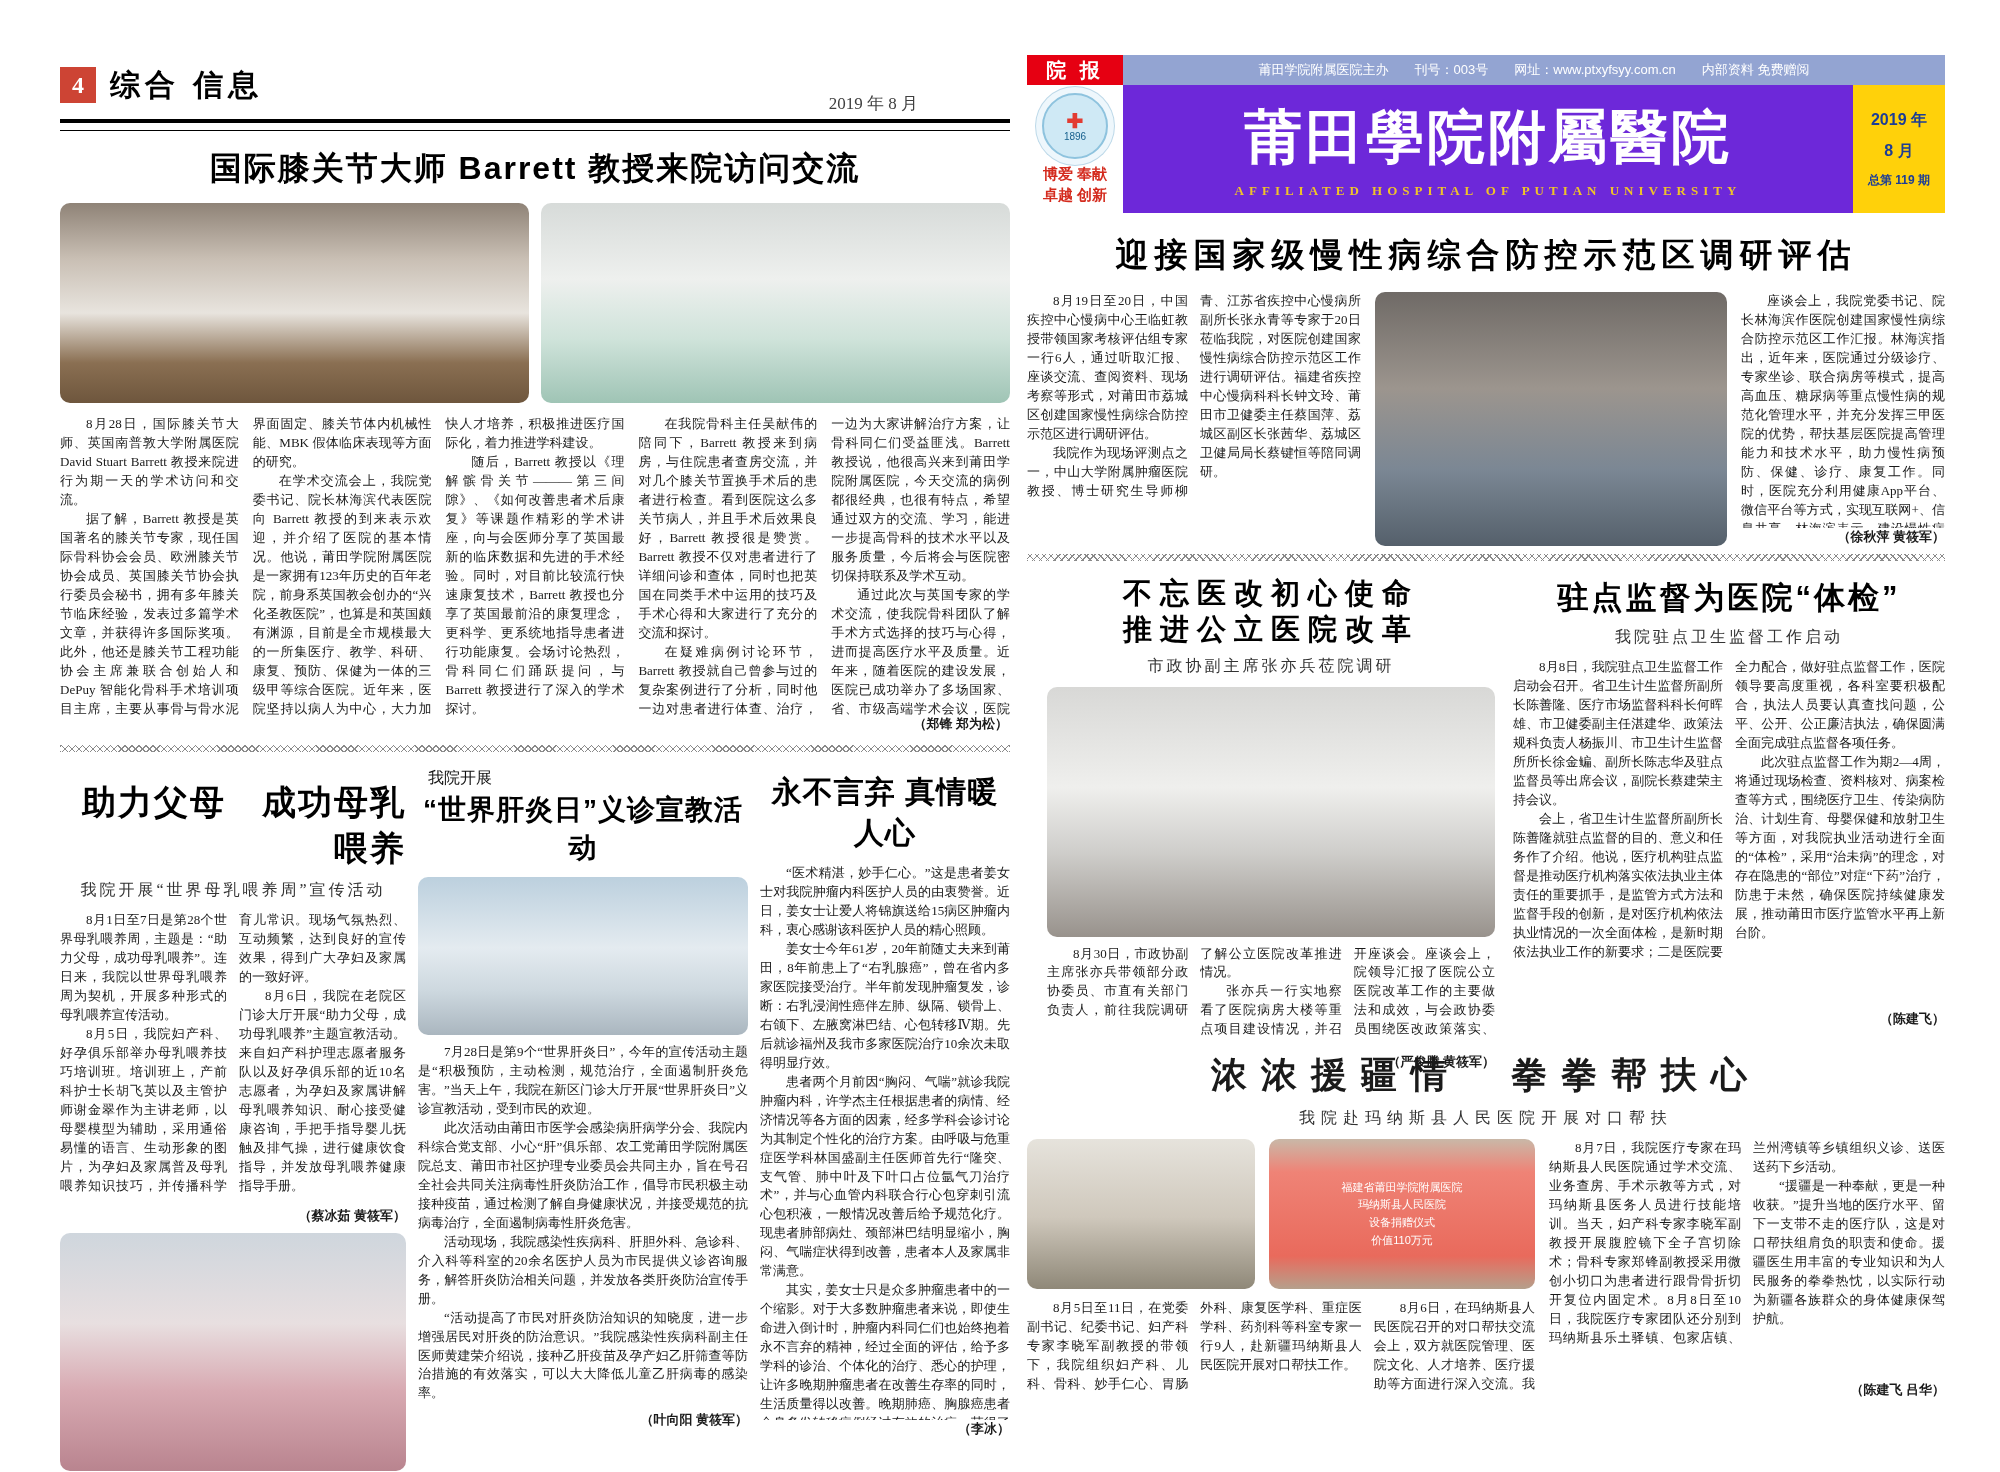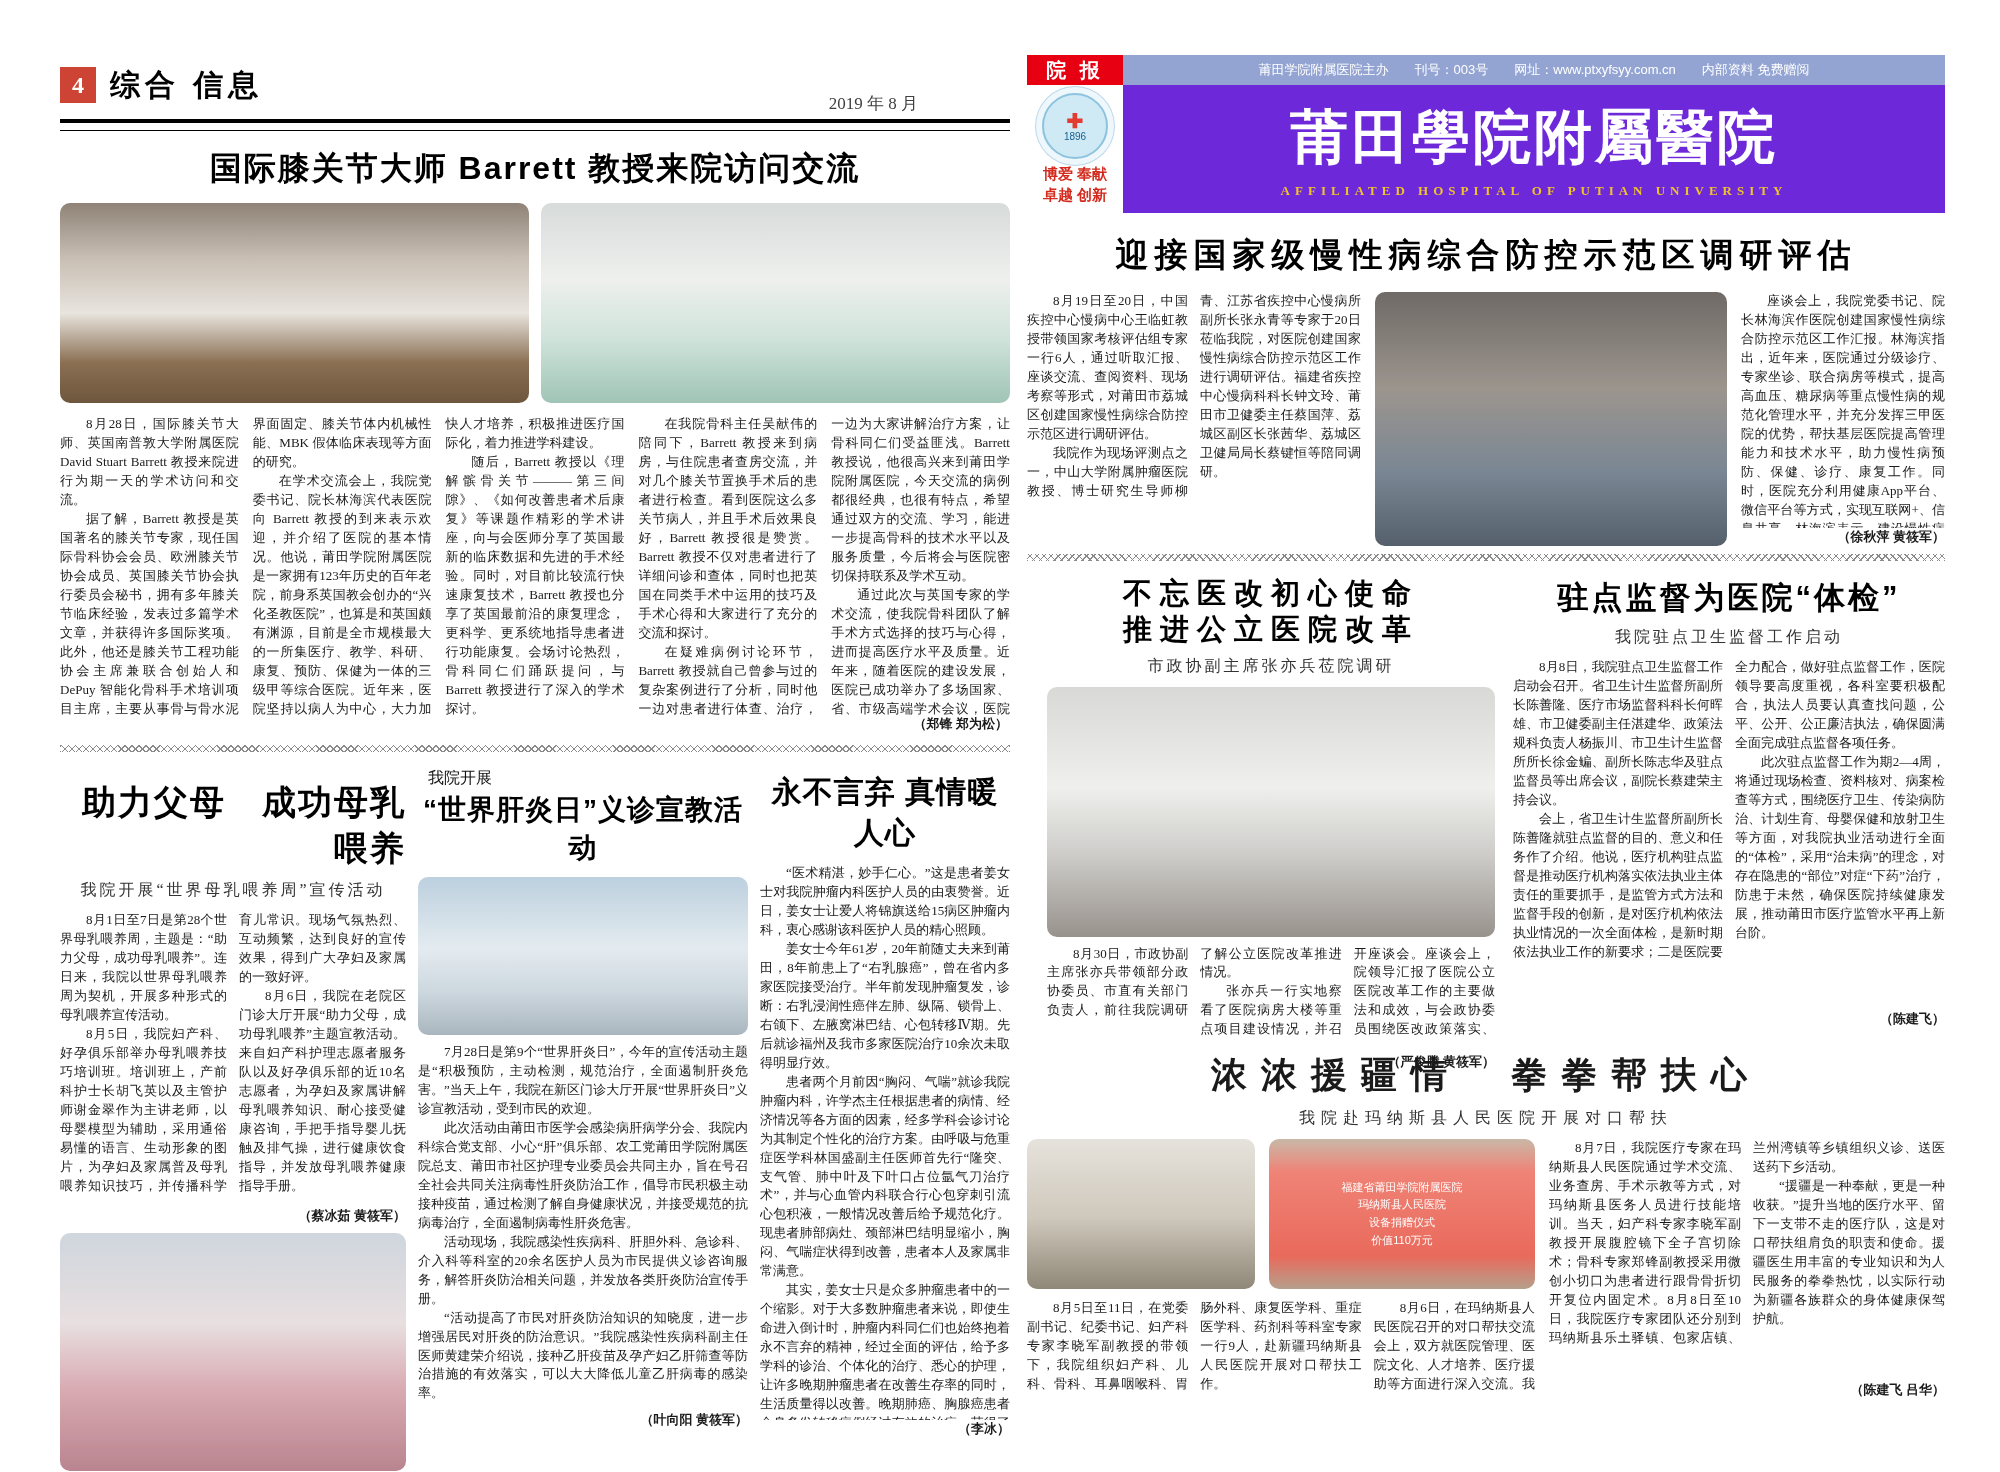--- a/index.html
+++ b/index.html
@@ -179,20 +179,25 @@
         </div>
         <div class="motto">
           <div>博爱 奉献</div>
           <div>卓越 创新</div>
         </div>
       </div>
       <div class="title-box">
         <div class="mh-title">莆田學院附屬醫院</div>
         <div class="mh-en">AFFILIATED HOSPITAL OF PUTIAN UNIVERSITY</div>
       </div>
+      <div class="date-box">
+        <div class="dy">2019 年</div>
+        <div class="dm">8 月</div>
+        <div class="dn">总第 119 期</div>
+      </div>
     </div>
 
     <div class="rp-h1 h-sans">迎接国家级慢性病综合防控示范区调研评估</div>
 
     <div class="chron-grid">
       <div class="chron-left body-text">
           <p>8月19日至20日，中国疾控中心慢病中心王临虹教授带领国家考核评估组专家一行6人，通过听取汇报、座谈交流、查阅资料、现场考察等形式，对莆田市荔城区创建国家慢性病综合防控示范区进行调研评估。</p>
           <p>我院作为现场评测点之一，中山大学附属肿瘤医院教授、博士研究生导师柳青、江苏省疾控中心慢病所副所长张永青等专家于20日莅临我院，对医院创建国家慢性病综合防控示范区工作进行调研评估。福建省疾控中心慢病科科长钟文玲、莆田市卫健委主任蔡国萍、荔城区副区长张茜华、荔城区卫健局局长蔡键恒等陪同调研。</p>
         </div>
       <div class="photo ph-meeting"></div>
@@ -239,21 +244,21 @@
         <div class="photo ph-building"></div>
         <div class="photo ph-screen">
           <div class="screen-lines">
               <p>福建省莆田学院附属医院</p>
               <p>玛纳斯县人民医院</p>
               <p>设备捐赠仪式</p>
               <p>价值110万元</p>
             </div>
         </div>
         <div class="xj-textA body-text">
-            <p>8月5日至11日，在党委副书记、纪委书记、妇产科专家李晓军副教授的带领下，我院组织妇产科、儿科、骨科、耳鼻咽喉科、胃肠外科、康复医学科、重症医学科、药剂科等科室专家一行9人，赴新疆玛纳斯县人民医院开展对口帮扶工作。</p>
+            <p>8月5日至11日，在党委副书记、纪委书记、妇产科专家李晓军副教授的带领下，我院组织妇产科、儿科、骨科、妙手仁心、胃肠外科、康复医学科、重症医学科、药剂科等科室专家一行9人，赴新疆玛纳斯县人民医院开展对口帮扶工作。</p>
             <p>8月6日，在玛纳斯县人民医院召开的对口帮扶交流会上，双方就医院管理、医院文化、人才培养、医疗援助等方面进行深入交流。我院向玛纳斯县人民医院捐赠了价值110万元的白内障超声乳化仪，该设备投入使用后，将极大提升玛纳斯县人民医院眼科的医疗服务能力，也结束了玛纳斯县的白内障患者无法在本县进行白内障复明手术的历史。</p>
           </div>
         <div class="xj-right">
           <div class="xj-textB body-text">
               <p>8月7日，我院医疗专家在玛纳斯县人民医院通过学术交流、业务查房、手术示教等方式，对玛纳斯县医务人员进行技能培训。当天，妇产科专家李晓军副教授开展腹腔镜下全子宫切除术；骨科专家郑锋副教授采用微创小切口为患者进行跟骨骨折切开复位内固定术。8月8日至10日，我院医疗专家团队还分别到玛纳斯县乐土驿镇、包家店镇、兰州湾镇等乡镇组织义诊、送医送药下乡活动。</p>
               <p>“援疆是一种奉献，更是一种收获。”提升当地的医疗水平、留下一支带不走的医疗队，这是对口帮扶组肩负的职责和使命。援疆医生用丰富的专业知识和为人民服务的拳拳热忱，以实际行动为新疆各族群众的身体健康保驾护航。</p>
             </div>
           <div class="byline">（陈建飞 吕华）</div>
         </div>
       </div>

